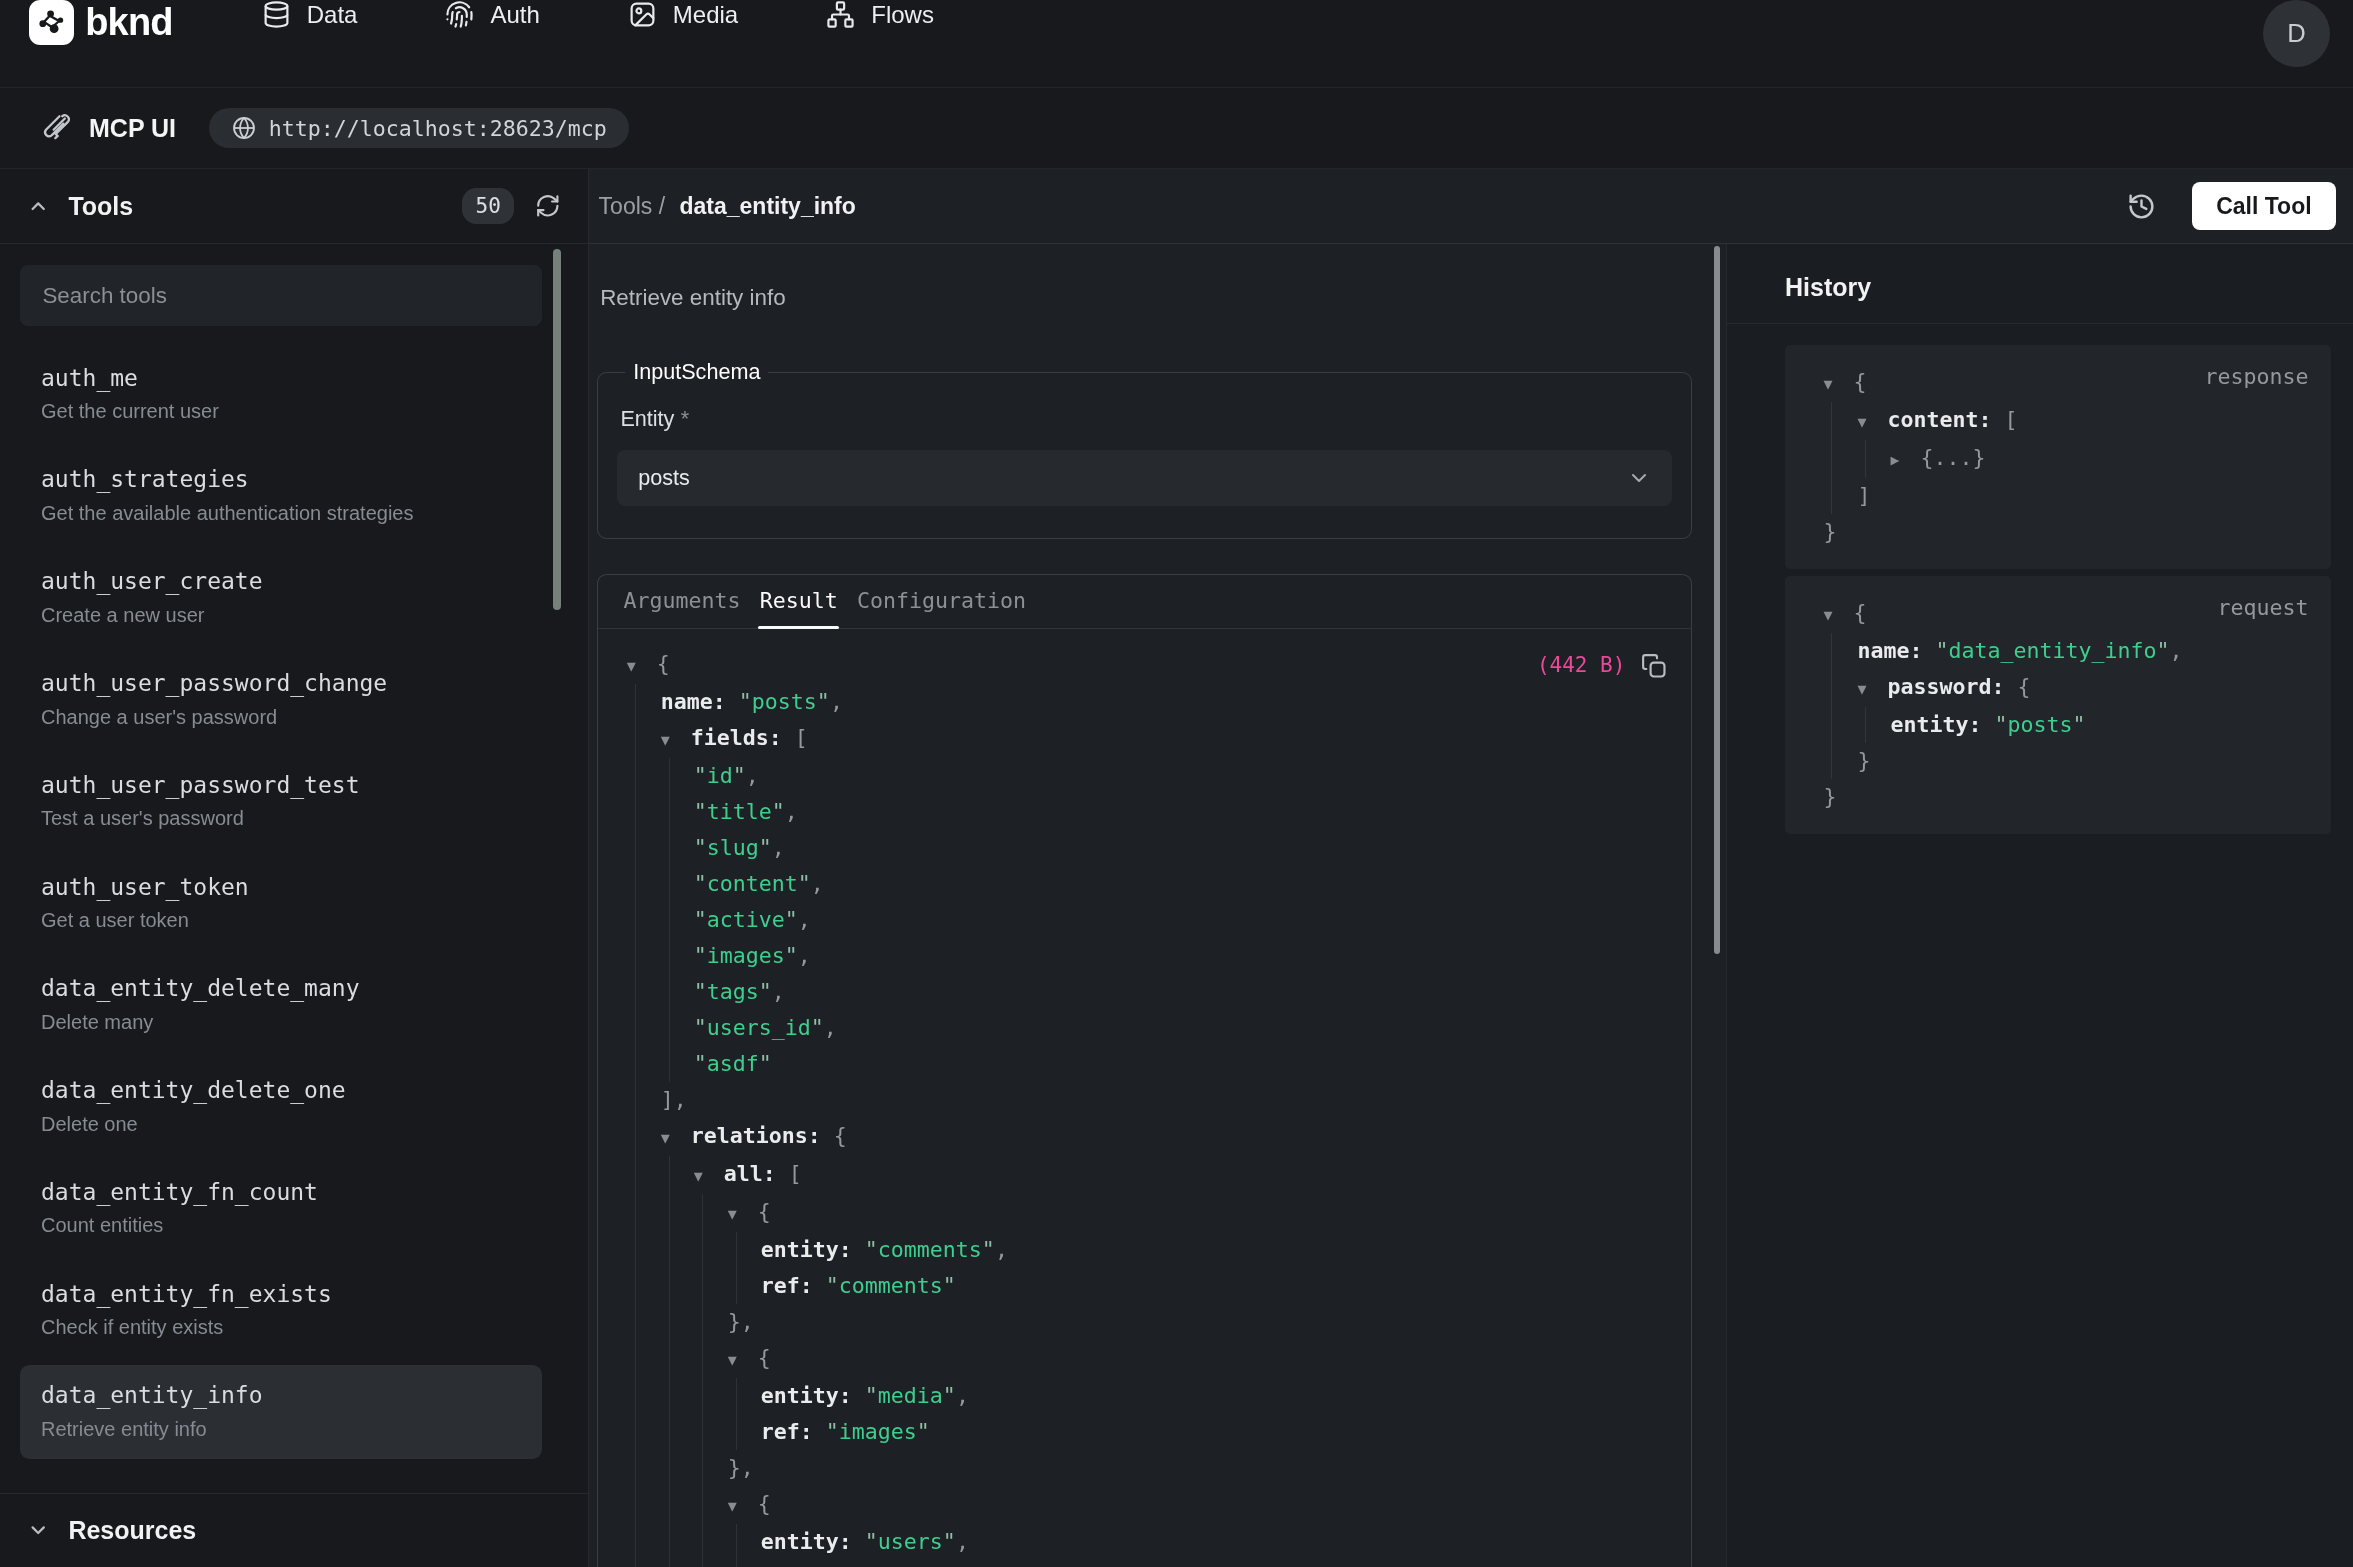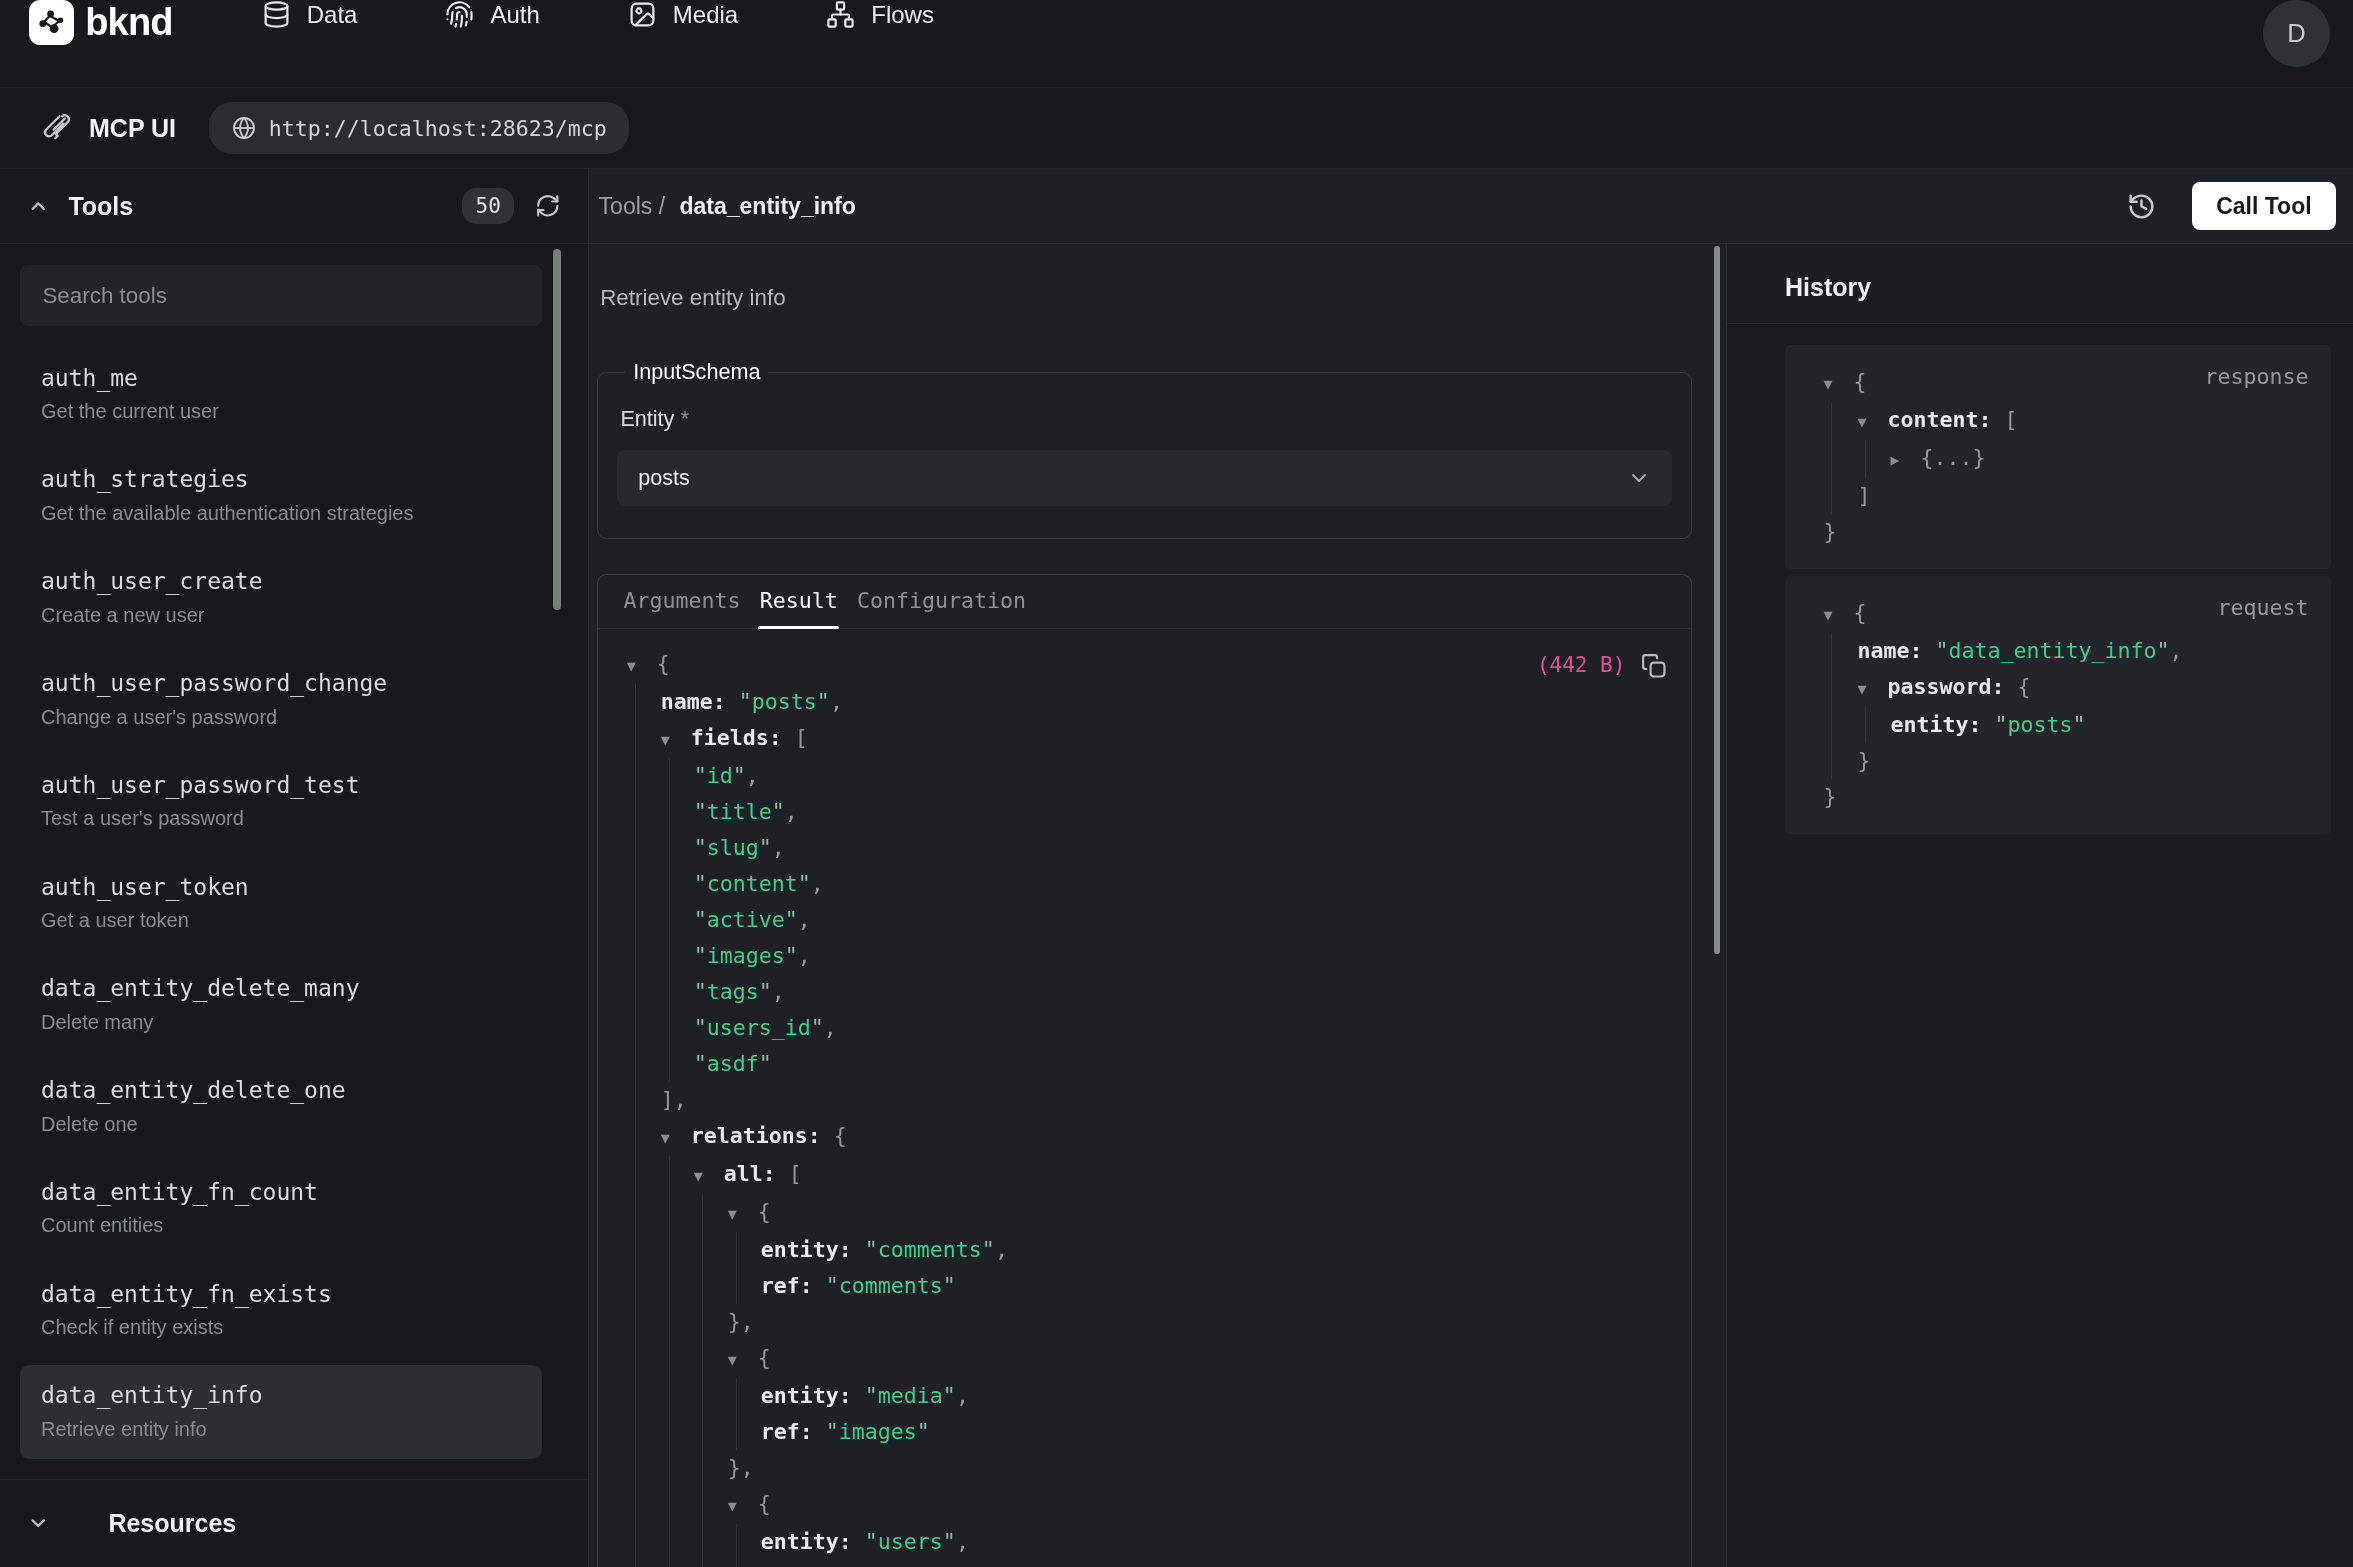--- a/index.html
+++ b/index.html
@@ -16,42 +16,42 @@
   .nav-item { display:flex; align-items:center; gap:16px; cursor:pointer; }
   .nav-item .icn { width:29px; height:29px; color:#e8eaec; }
   .nav-label { font-size:24px; color:#eceef0; }
   .nav-spacer { flex:1; }
   .avatar { width:67px; height:67px; border-radius:50%; background:#2e3136; color:#c9ccd0; display:flex; align-items:center; justify-content:center; font-size:25.6px; }
 
   
   .mcpbar { height:81px; display:flex; align-items:center; padding:0 40px; gap:19px; border-bottom:0.8px solid #232629; background:#17191c; }
   .mcp-icn { width:30px; height:30px; color:#c4c8cc; }
   .mcp-title { font-size:25px; font-weight:bold; color:#f3f4f5; margin-right:14.4px; }
-  .url-pill { display:flex; align-items:center; gap:12.8px; height:52px; padding:0 22.4px; border-radius:23px; background:#2a2d32; }
+  .url-pill { display:flex; align-items:center; gap:12.8px; height:40px; padding:0 22.4px; border-radius:23px; background:#2a2d32; }
   .url-pill .icn { width:24px; height:24px; color:#cdd0d3; }
   .url-text { font-family:"DejaVu Sans Mono", monospace; font-size:21.6px; color:#d2d5d8; }
 
   
   .cols { display:flex; height:1398px; }
 
   
   .sidebar { width:589px; display:flex; flex-direction:column; border-right:1.6px solid #26292d; background:#17191c; position:relative; }
   .sb-head { height:75px; flex:none; display:flex; align-items:center; padding:0 27px; border-bottom:0.8px solid #26292d; }
   .sb-head .chev { width:22.4px; height:22.4px; color:#b9bdc1; }
   .sb-title { font-size:25px; font-weight:bold; color:#f1f2f3; margin-left:19px; }
   .sb-badge { margin-left:auto; background:#2f3338; border-radius:14.4px; padding:6.4px 13.6px; font-family:"DejaVu Sans Mono", monospace; font-size:21px; color:#dfe1e4; }
   .sb-refresh { margin-left:21px; width:25.6px; height:25.6px; color:#c4c7ca; cursor:pointer; }
   .sb-scroll { flex:1; overflow:hidden; padding:21px 46px 0 20px; }
   .search-input { width:100%; height:61px; border:none; outline:none; background:#212428; border-radius:8px; padding:0 22.4px; font-family:"Liberation Sans", sans-serif; font-size:22.4px; color:#dfe1e4; margin-bottom:21px; }
   .search-input::placeholder { color:#8a9096; }
   .tool-item { padding:17.6px 21px; border-radius:9.6px; margin-bottom:8px; cursor:pointer; }
   .tool-item.selected { background:#2b2f34; }
   .tool-name { font-family:"DejaVu Sans Mono", monospace; font-size:23px; color:#dadce0; }
   .tool-desc { font-size:20px; color:#868c92; margin-top:9.6px; }
-  .sb-foot { flex:none; height:88px; display:flex; align-items:center; padding:0 27px; border-top:0.8px solid #26292d;gap:40px; }
+  .sb-foot { flex:none; height:74px; display:flex; align-items:center; padding:0 27px; border-top:0.8px solid #26292d; }
   .sb-foot .chev { width:22.4px; height:22.4px; color:#b9bdc1; }
   .sb-foot-title { font-size:25px; font-weight:bold; color:#f1f2f3; margin-left:19px; }
   .sb-thumb { position:absolute; left:553px; top:80px; width:8px; height:361px; background:#76817c; border-radius:4px; }
 
   
   .rightcol { flex:1; display:flex; flex-direction:column; background:#1d2024; min-width:0; }
   .main-head { height:75px; flex:none; display:flex; align-items:center; padding:0 18.4px 0 9.6px; border-bottom:0.8px solid #2e3237; }
   .breadcrumb { font-size:23px; }
   .bc-dim { color:#9aa0a5; }
   .bc-cur { color:#f0f1f3; font-weight:bold; margin-left:8px; }

